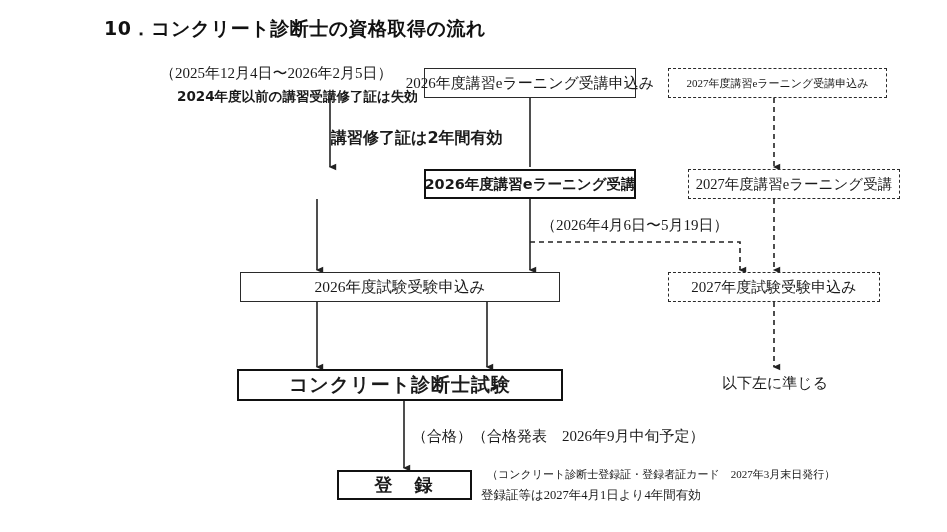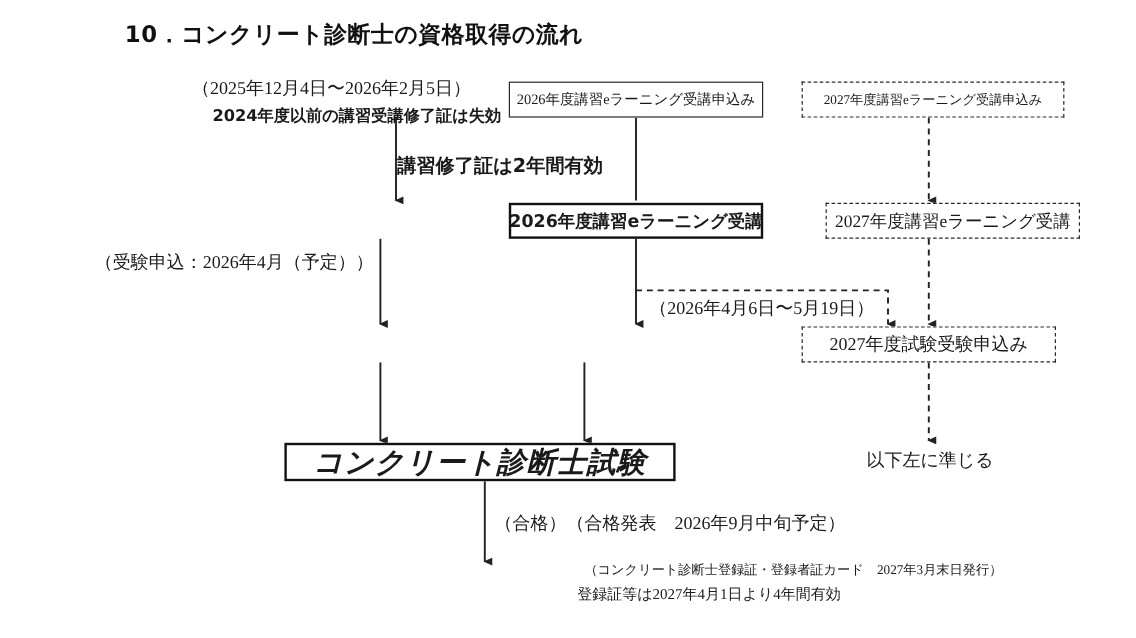--- a/index.html
+++ b/index.html
@@ -111,53 +111,58 @@
 
     <line x1="530" y1="98" x2="530" y2="167" stroke="#222222" stroke-width="1.6"></line>
   </svg>
 
   <div class="txt serif" style="left:160px; top:64px; font-size:15px;">（2025年12月4日〜2026年2月5日）</div>
 
   <div class="txt sans" style="left:177px; top:88px; font-size:13.5px;">2024年度以前の講習受講修了証は失効</div>
 
   <div class="txt sans" style="left:331px; top:128px; font-size:16px;">講習修了証は2年間有効</div>
 
-  <div class="txt serif" style="left:79px; top:209px; font-size:15px;">（受験申込：2026年4月（予定））</div>
 
-  <div class="txt serif" style="left:541px; top:216px; font-size:15px;margin-top:32px;">（2026年4月6日〜5月19日）</div>
+  <div class="txt serif" style="left:541px; top:216px; font-size:15px;">（2026年4月6日〜5月19日）</div>
 
 
   <div class="txt serif" style="left:722px; top:374px; font-size:15px;text-align:center;">以下左に準じる</div>
 
   <div class="txt serif" style="left:412px; top:427px; font-size:15px;">（合格）（合格発表　2026年9月中旬予定）</div>
 
   <div class="txt serif" style="left:487px; top:467px; font-size:11px;text-align:center;">（コンクリート診断士登録証・登録者証カード　2027年3月末日発行）</div>
 
   <div class="txt serif" style="left:481px; top:487px; font-size:12.5px;">登録証等は2027年4月1日より4年間有効</div>
 
-  <div class="box solid" style="left:424px; top:68px; width:212px; height:30px; font-size:12px;">
+  <div class="box solid" style="left:424px; top:68px; width:212px; height:30px; font-size:15px;">
     <span>2026年度講習eラーニング受講申込み</span>
   </div>
 
   <div class="box dashed" style="left:668px; top:68px; width:219px; height:30px; font-size:11px;">
     <span>2027年度講習eラーニング受講申込み</span>
   </div>
 
 
   <div class="box bold" style="left:424px; top:169px; width:212px; height:30px; font-size:14.5px;">
     <span>2026年度講習eラーニング受講</span>
   </div>
 
   <div class="box dashed" style="left:668px; top:169px; width:212px; height:30px; font-size:14.5px;margin-left:20px;">
     <span>2027年度講習eラーニング受講</span>
   </div>
 
+  <div class="box solid" style="left:240px; top:272px; width:320px; height:30px; font-size:15.5px;">
+    <span>2026年度試験受験申込み</span>
+  </div>
 
   <div class="box dashed" style="left:668px; top:272px; width:212px; height:30px; font-size:15px;">
     <span>2027年度試験受験申込み</span>
   </div>
 
-  <div class="box bold" style="left:237px; top:369px; width:326px; height:32px; font-size:24px; letter-spacing:1px;font-style:italic;">
+  <div class="box bold" style="left:237px; top:369px; width:326px; height:32px; font-size:19px; letter-spacing:1px;">
     <span>コンクリート診断士試験</span>
   </div>
 
+  <div class="box bold" style="left:337px; top:470px; width:135px; height:30px; font-size:18px; letter-spacing:2px;">
+    <span>登　録</span>
+  </div>
 
 </div>
 
 </body></html>

